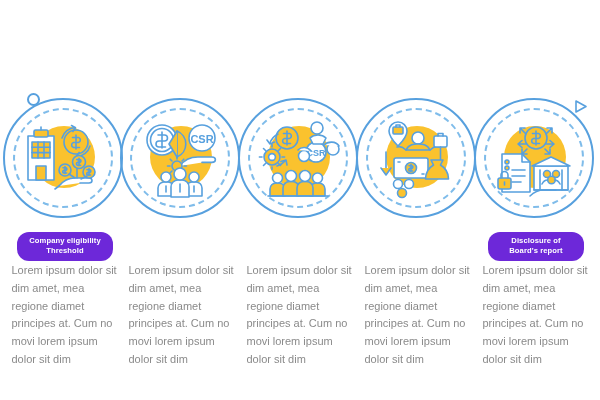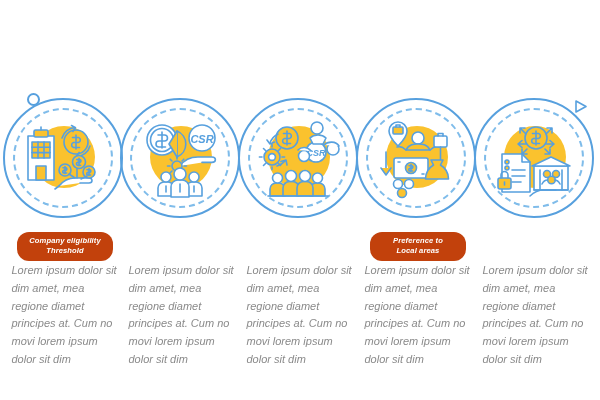--- a/index.html
+++ b/index.html
@@ -17,21 +17,20 @@
     position:absolute;
     left:0; top:0;
     width:600px; height:400px;
   }
 
   .step{
     position:absolute;
     top:0;
     width:118px;
     height:400px;
-    font-style:italic;
   }
 
   
   .circle-wrap{
     position:absolute;
     left:50%;
     top:98px;
     width:124px;
     height:124px;
     margin-left:-62px;
@@ -87,21 +86,21 @@
     border-left:13px solid transparent;
   }
   .marker-triangle svg{display:block;}
 
   
   .pill{
     position:absolute;
     top:232px;
     left:50%;
     transform:translateX(-50%);
-    background:#c2410c;
+    background:#6d28d9;
     color:#ffffff;
     border-radius:12px;
     padding:4px 9px 5px 9px;
     font-size:7.6px;
     font-weight:bold;
     line-height:1.3;
     text-align:center;
     white-space:pre-line;
     min-width:78px;
     letter-spacing:.1px;
@@ -285,22 +284,20 @@
             <path d="M26 48 h2 M50 60 h2" stroke="#57A0DE"></path>
 
             <path d="M59 46 h12 l-2.5 5 c5 3 8 8 8 14 h-23 c0 -6 3 -11 8 -14 z" fill="#FAC22E" stroke="#57A0DE"></path>
 
             <circle cx="26" cy="70" r="4.5" fill="#FFFFFF" stroke="#57A0DE"></circle>
             <circle cx="37" cy="70" r="4.5" fill="#FFFFFF" stroke="#57A0DE"></circle>
             <circle cx="30" cy="79" r="4.5" fill="#FAC22E" stroke="#57A0DE"></circle>
           </svg>
         </div>
       </div>
-      <div class="pill">Preference to
-Local areas</div>
       <div class="body-copy">Lorem ipsum dolor sit dim amet, mea regione diamet principes at. Cum no movi lorem ipsum dolor sit dim</div>
     </div>
 
     <div class="step" style="left:477px;">
       <div class="circle-wrap">
         <div class="ring-outer"></div>
         <div class="ring-dashed"></div>
         <div class="blob"></div>
         <div class="marker marker-triangle">
           <svg width="15" height="15" viewBox="0 0 15 15" fill="none" stroke="#57A0DE" stroke-width="1.6" stroke-linejoin="round">
@@ -339,17 +336,19 @@
 
             <circle cx="57" cy="60" r="3.5" fill="#FAC22E" stroke="#57A0DE"></circle>
             <circle cx="66" cy="60" r="3.5" fill="#FAC22E" stroke="#57A0DE"></circle>
             <circle cx="61.5" cy="66" r="3.8" fill="#FAC22E" stroke="#57A0DE"></circle>
             <path d="M52 70 c1.5 -3 4 -4 5.5 -4 M70 70 c-1.5 -3 -4 -4 -5.5 -4" stroke="#57A0DE" fill="none"></path>
 
             <path d="M40 82 c4 -4 9 -6 14 -6 h12" stroke="#57A0DE" fill="none"></path>
           </svg>
         </div>
       </div>
+      <div class="pill">Disclosure of
+Board's report</div>
       <div class="body-copy">Lorem ipsum dolor sit dim amet, mea regione diamet principes at. Cum no movi lorem ipsum dolor sit dim</div>
     </div>
 
   </div>
 </div>
 
 </body></html>

